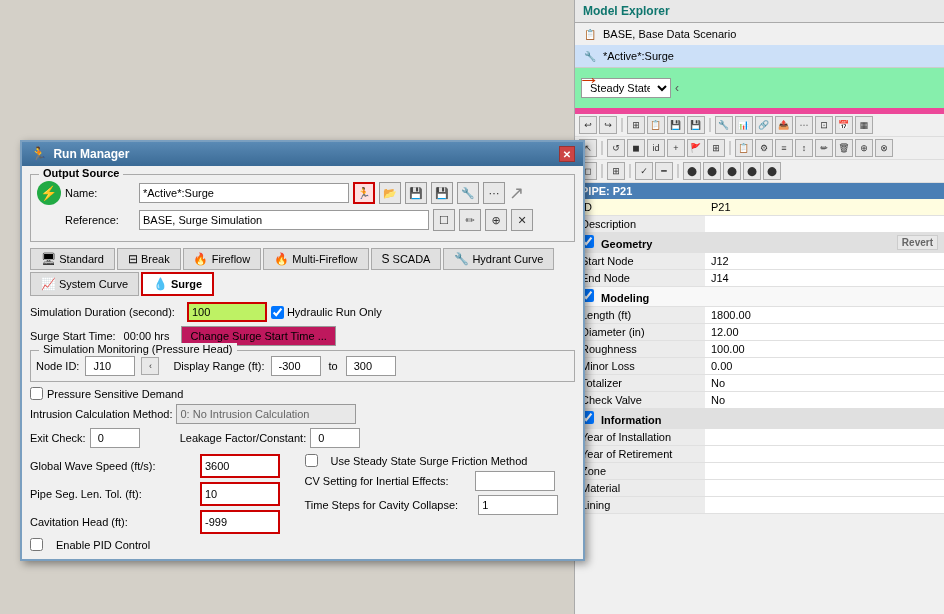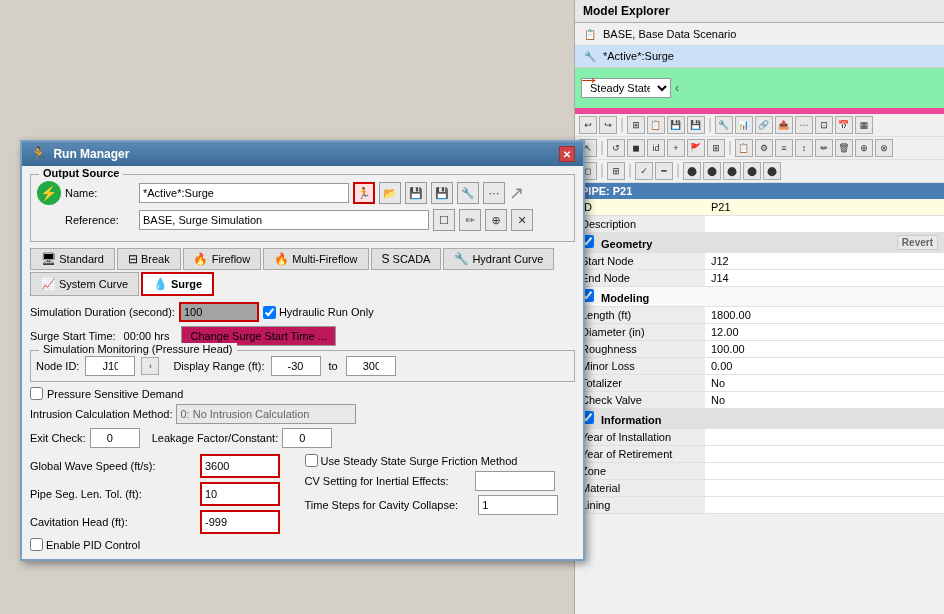--- a/index.html
+++ b/index.html
@@ -25,21 +25,21 @@
       display: flex;
       flex-direction: column;
     }
 
     .model-explorer-title {
       background: #e8e8e8;
       padding: 4px 8px;
       font-size: 12px;
       font-weight: bold;
       border-bottom: 1px solid #aaa;
-      color: #000000;
+      color: #0f766e;
     }
 
     .tree-item {
       display: flex;
       align-items: center;
       padding: 3px 8px;
       cursor: pointer;
       font-size: 11px;
       background: #f0f0f0;
     }
@@ -304,25 +304,26 @@
       font-size: 12px;
     }
 
     .param-label {
       font-size: 11px;
       white-space: nowrap;
     }
 
     .param-input {
       border: 1px solid #999;
-      background: #a3a3a3;
+      background: #bef264;
       padding: 1px 3px;
       font-size: 11px;
       height: 20px;
       width: 80px;
+      margin-left: 8px;
     }
 
     .param-input.highlighted {
       border: 2px solid #cc0000;
     }
 
     .checkbox-label {
       display: flex;
       align-items: center;
       gap: 3px;
@@ -359,21 +360,21 @@
       display: flex;
       align-items: center;
       gap: 6px;
     }
 
     .small-input {
       width: 50px;
       height: 20px;
       border: 1px solid #999;
       background: white;
-      padding: 1px 16px;
+      padding: 1px 7px;
       font-size: 11px;
     }
 
     .gray-input {
       width: 180px;
       height: 20px;
       border: 1px solid #999;
       background: #e8e8e8;
       padding: 1px 3px;
       font-size: 11px;
@@ -425,21 +426,21 @@
       height: 20px;
       border: 1px solid #999;
       background: white;
       padding: 1px 3px;
       font-size: 11px;
     }
 
     .checkbox-surge {
       display: flex;
       align-items: center;
-      gap: 3px;
+      gap: 13px;
       font-size: 11px;
     }
 
     
     .main-toolbar-area {
       position: absolute;
       left: 0;
       top: 0;
       right: 0;
       height: 135px;
@@ -745,21 +746,21 @@
       </div>
 
       <div class="form-row" style="margin-bottom:4px;">
         <span class="param-label">Intrusion Calculation Method:</span>
         <input class="form-input gray-input" type="text" value="0: No Intrusion Calculation" disabled="" style="">
       </div>
 
       <div class="form-row" style="margin-bottom:6px;">
         <span class="param-label">Exit Check:</span>
         <input class="small-input" type="text" value="0" style="">
-        <span class="param-label" style="margin-left:8px;">Leakage Factor/Constant:</span>
+        <span class="param-label" style="margin-left:36px;">Leakage Factor/Constant:</span>
         <input class="small-input" type="text" value="0" style="">
       </div>
 
       <div class="two-col">
         <div class="left-col">
           <div class="surge-row">
             <span class="surge-label">Global Wave Speed (ft/s):</span>
             <input class="surge-input" type="text" value="3600" style="">
           </div>
           <div class="surge-row">

